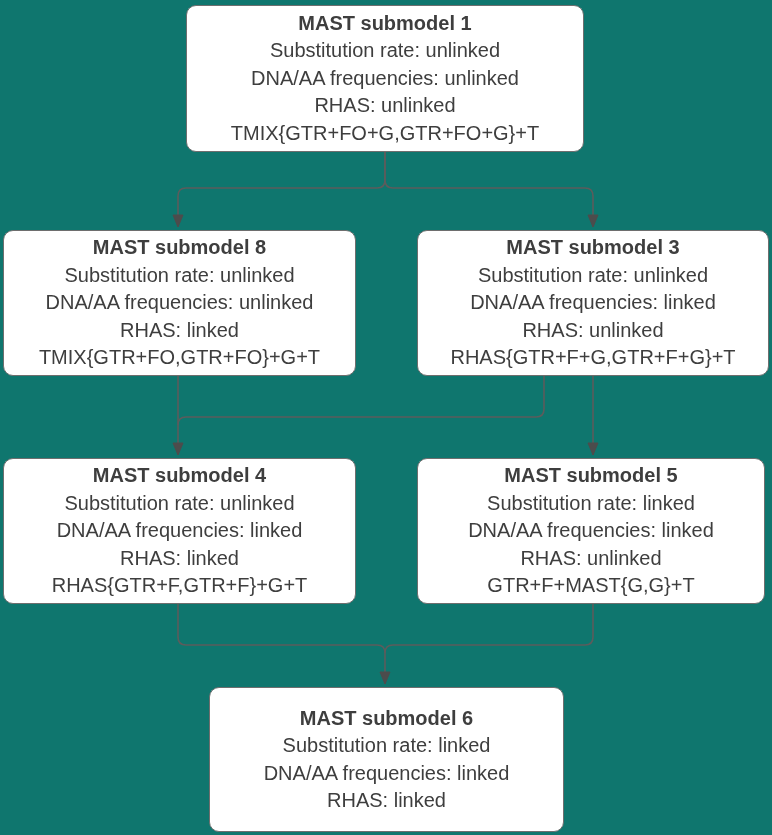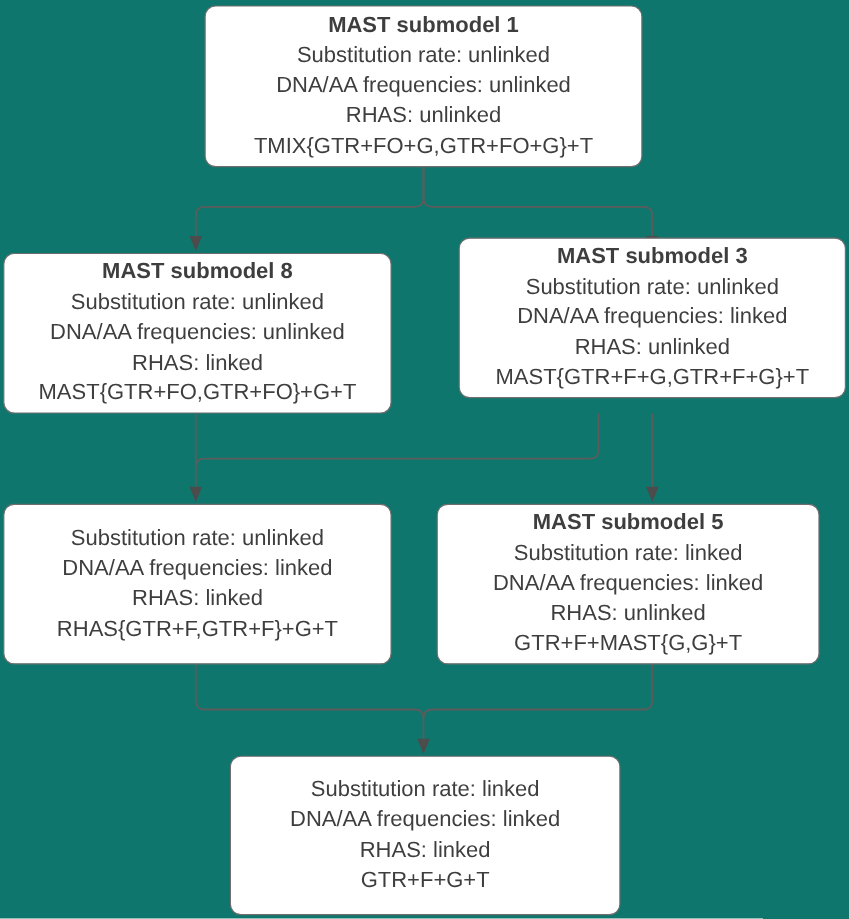--- a/index.html
+++ b/index.html
@@ -64,46 +64,47 @@
     <div>DNA/AA frequencies: unlinked</div>
     <div>RHAS: unlinked</div>
     <div class="formula">TMIX{GTR+FO+G,GTR+FO+G}+T</div>
   </div>
 
   <div class="node" style="left:3px;top:230px;width:353px;height:146px">
     <div class="title">MAST submodel 8</div>
     <div>Substitution rate: unlinked</div>
     <div>DNA/AA frequencies: unlinked</div>
     <div>RHAS: linked</div>
-    <div class="formula">MAST{GTR+FO,GTR+FO}+G+T</div>
+    <div class="formula">TMIX{GTR+FO,GTR+FO}+G+T</div>
   </div>
 
-  <div class="node" style="left:417px;top:216px;width:352px;height:146px">
+  <div class="node" style="left:417px;top:230px;width:352px;height:146px">
     <div class="title">MAST submodel 3</div>
     <div>Substitution rate: unlinked</div>
     <div>DNA/AA frequencies: linked</div>
     <div>RHAS: unlinked</div>
-    <div class="formula">MAST{GTR+F+G,GTR+F+G}+T</div>
+    <div class="formula">RHAS{GTR+F+G,GTR+F+G}+T</div>
   </div>
 
   <div class="node" style="left:3px;top:458px;width:353px;height:146px">
+    <div class="title">MAST submodel 4</div>
     <div>Substitution rate: unlinked</div>
     <div>DNA/AA frequencies: linked</div>
     <div>RHAS: linked</div>
     <div class="formula">RHAS{GTR+F,GTR+F}+G+T</div>
   </div>
 
-  <div class="node" style="left:397px;top:458px;width:348px;height:146px">
+  <div class="node" style="left:417px;top:458px;width:348px;height:146px">
     <div class="title">MAST submodel 5</div>
     <div>Substitution rate: linked</div>
     <div>DNA/AA frequencies: linked</div>
     <div>RHAS: unlinked</div>
     <div class="formula">GTR+F+MAST{G,G}+T</div>
   </div>
 
   <div class="node" style="left:209px;top:687px;width:355px;height:145px">
+    <div class="title">MAST submodel 6</div>
     <div>Substitution rate: linked</div>
     <div>DNA/AA frequencies: linked</div>
     <div>RHAS: linked</div>
-    <div class="formula">GTR+F+G+T</div>
   </div>
 
 </div>
 
 </body></html>

